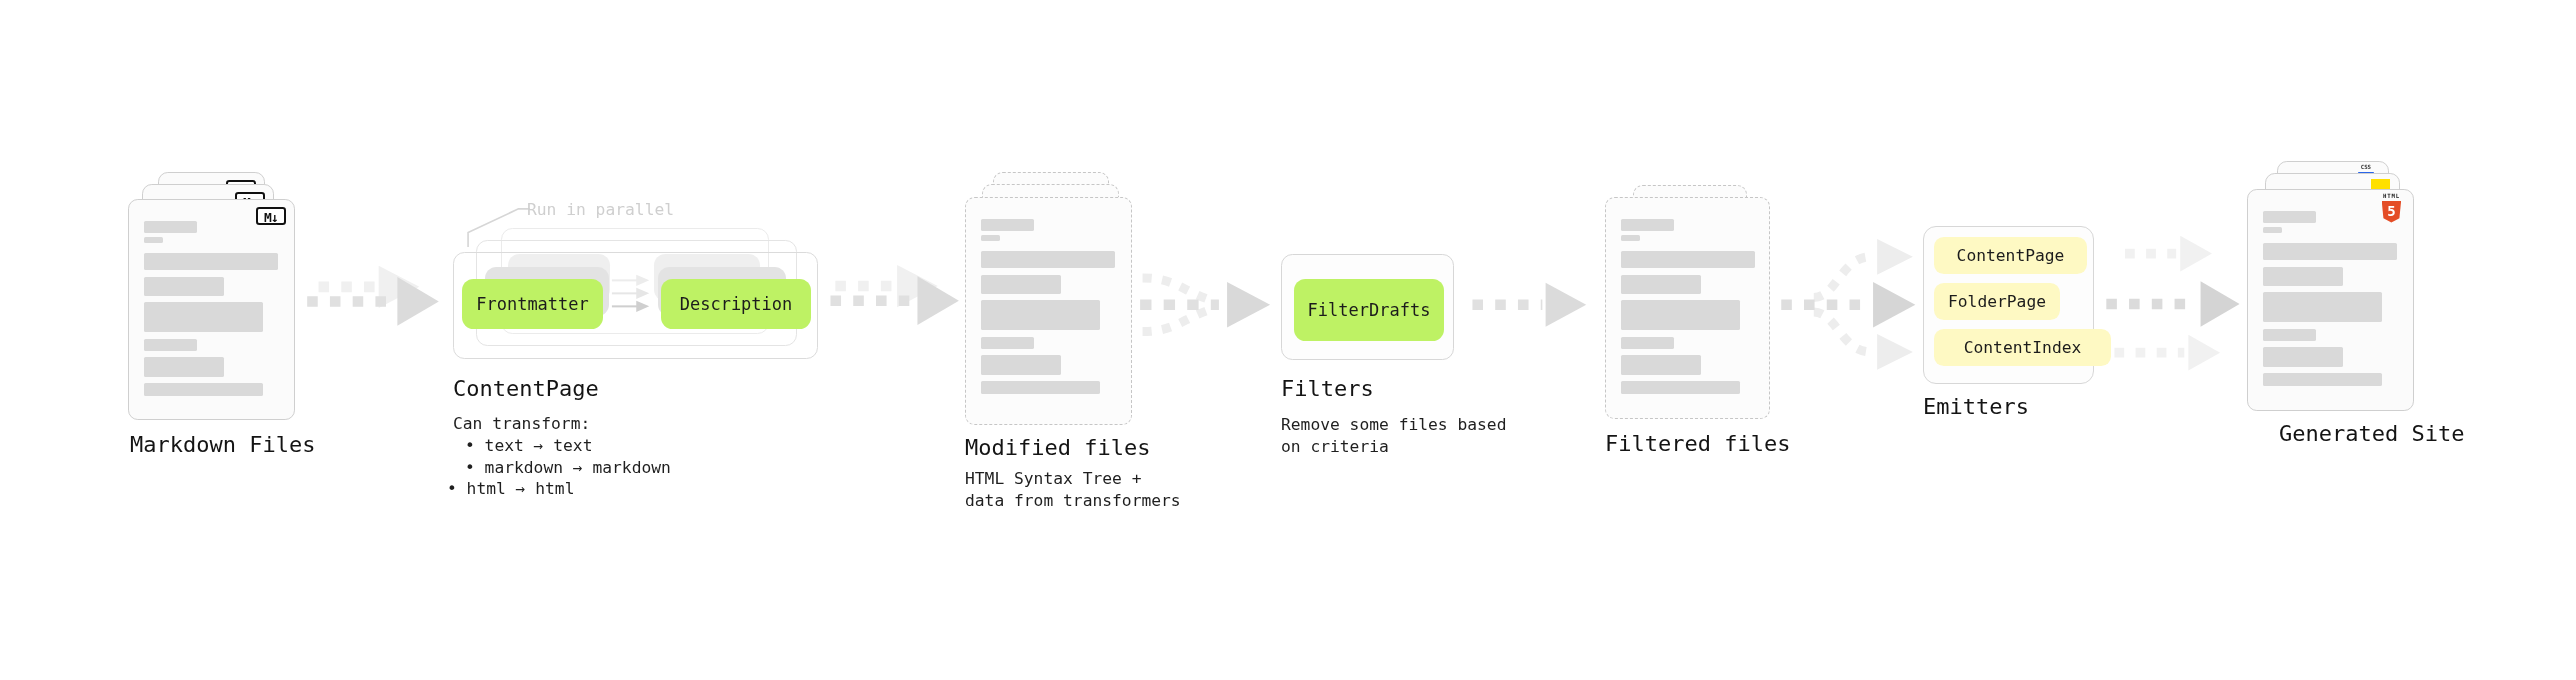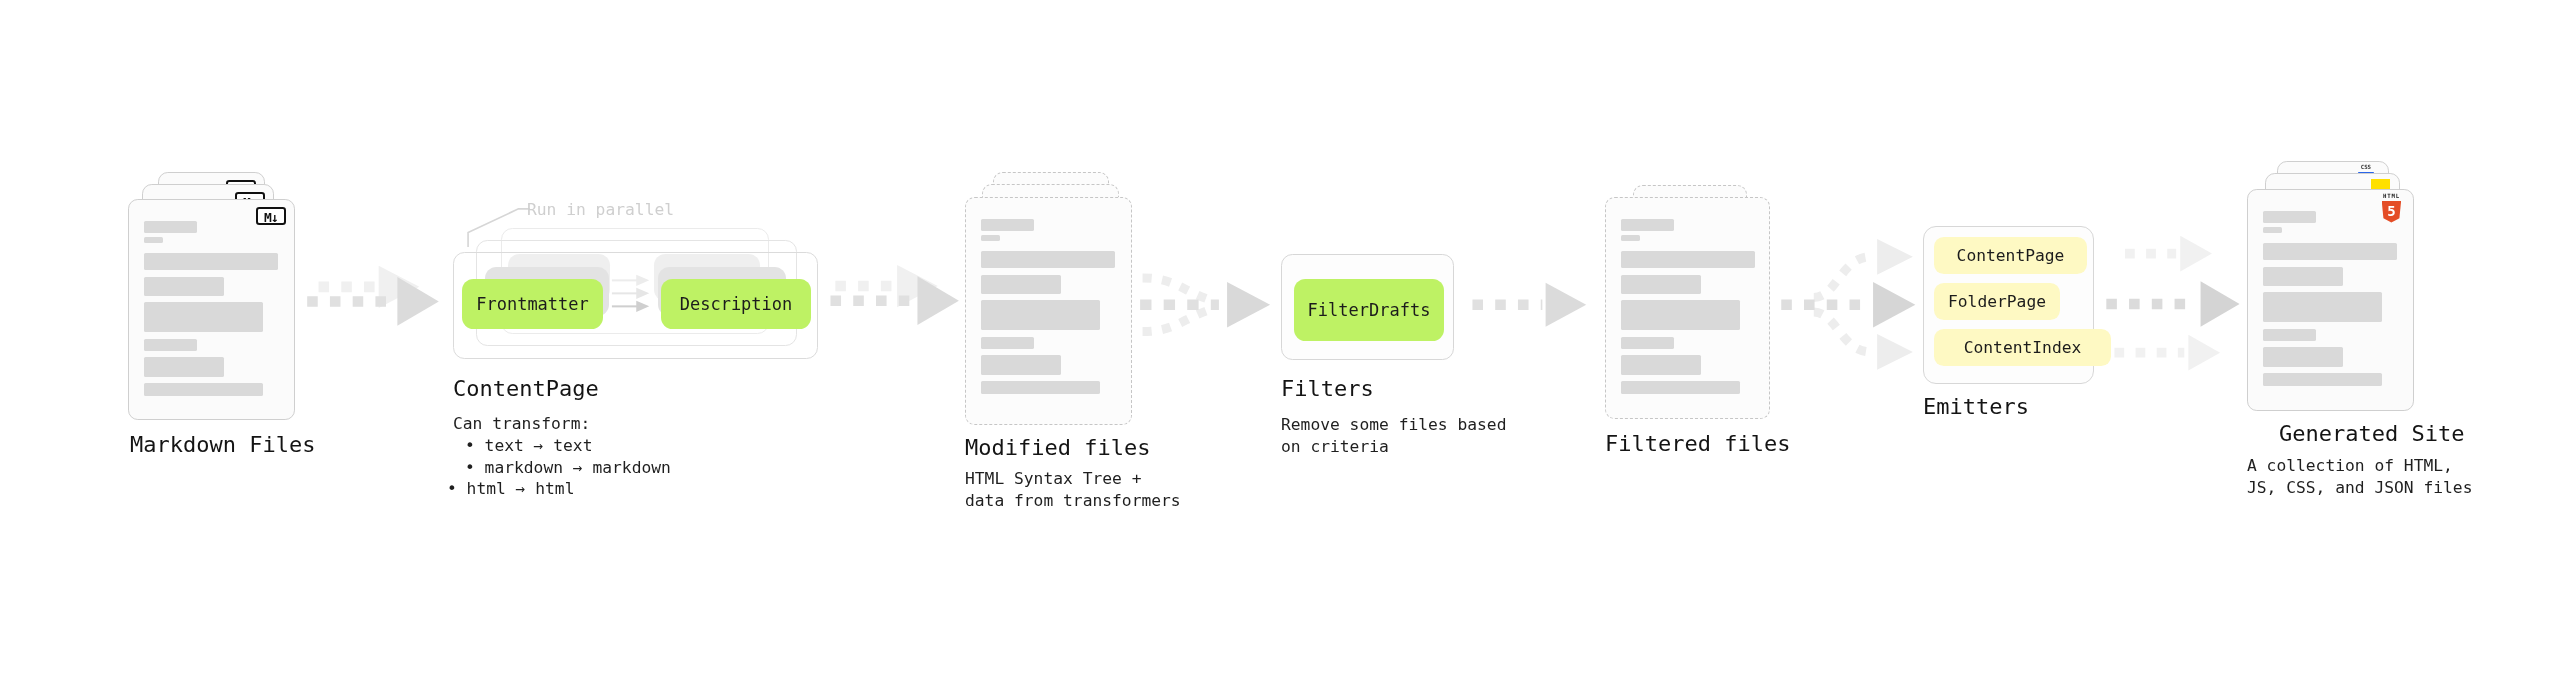--- a/index.html
+++ b/index.html
@@ -217,17 +217,15 @@
       <div class="sl s2"></div>
       <div class="sl s3"></div>
       <div class="sl s4"></div>
       <div class="sl s5"></div>
       <div class="sl s6"></div>
       <div class="sl s7"></div>
       <div class="sl s8"></div>
     </div>
   </div>
   <div class="title" style="left:2247px;top:421px;margin-left:32px;">Generated Site</div>
-  <div class="desc" style="left:2247px;top:455px;">A collection of HTML,
-JS, CSS, and JSON files</div>
 
 </div>
 
 
 </body></html>

